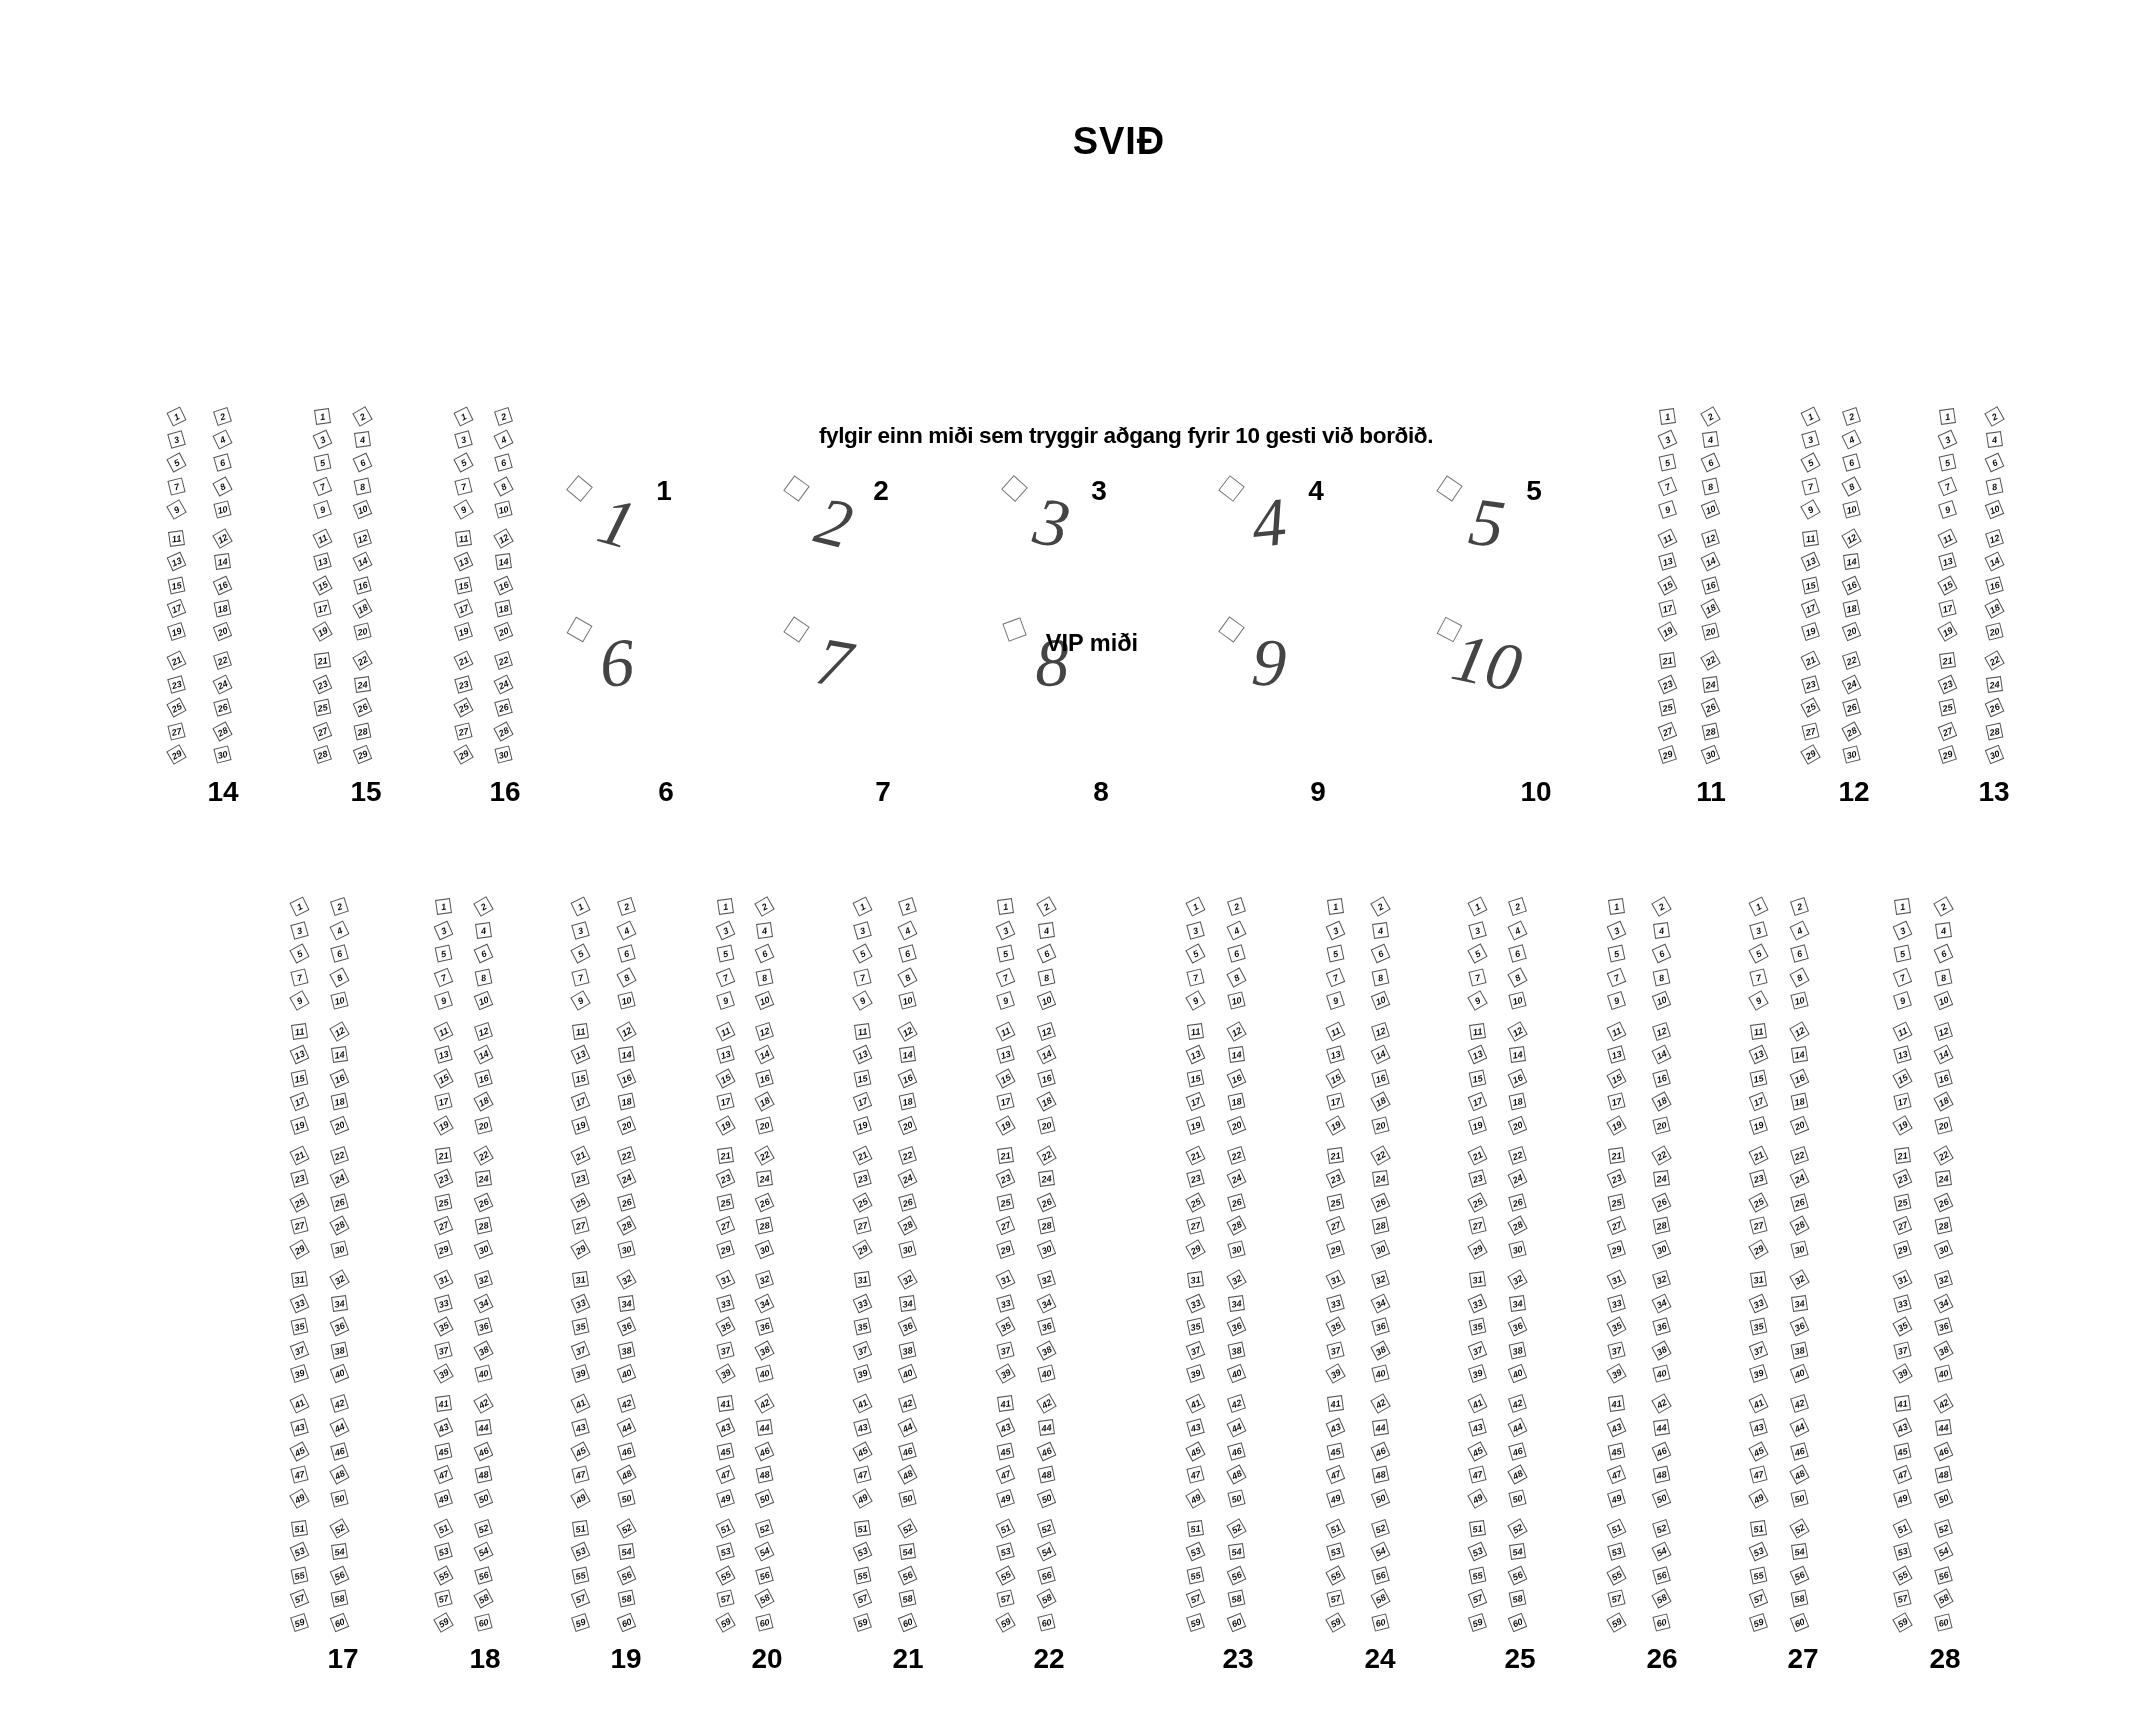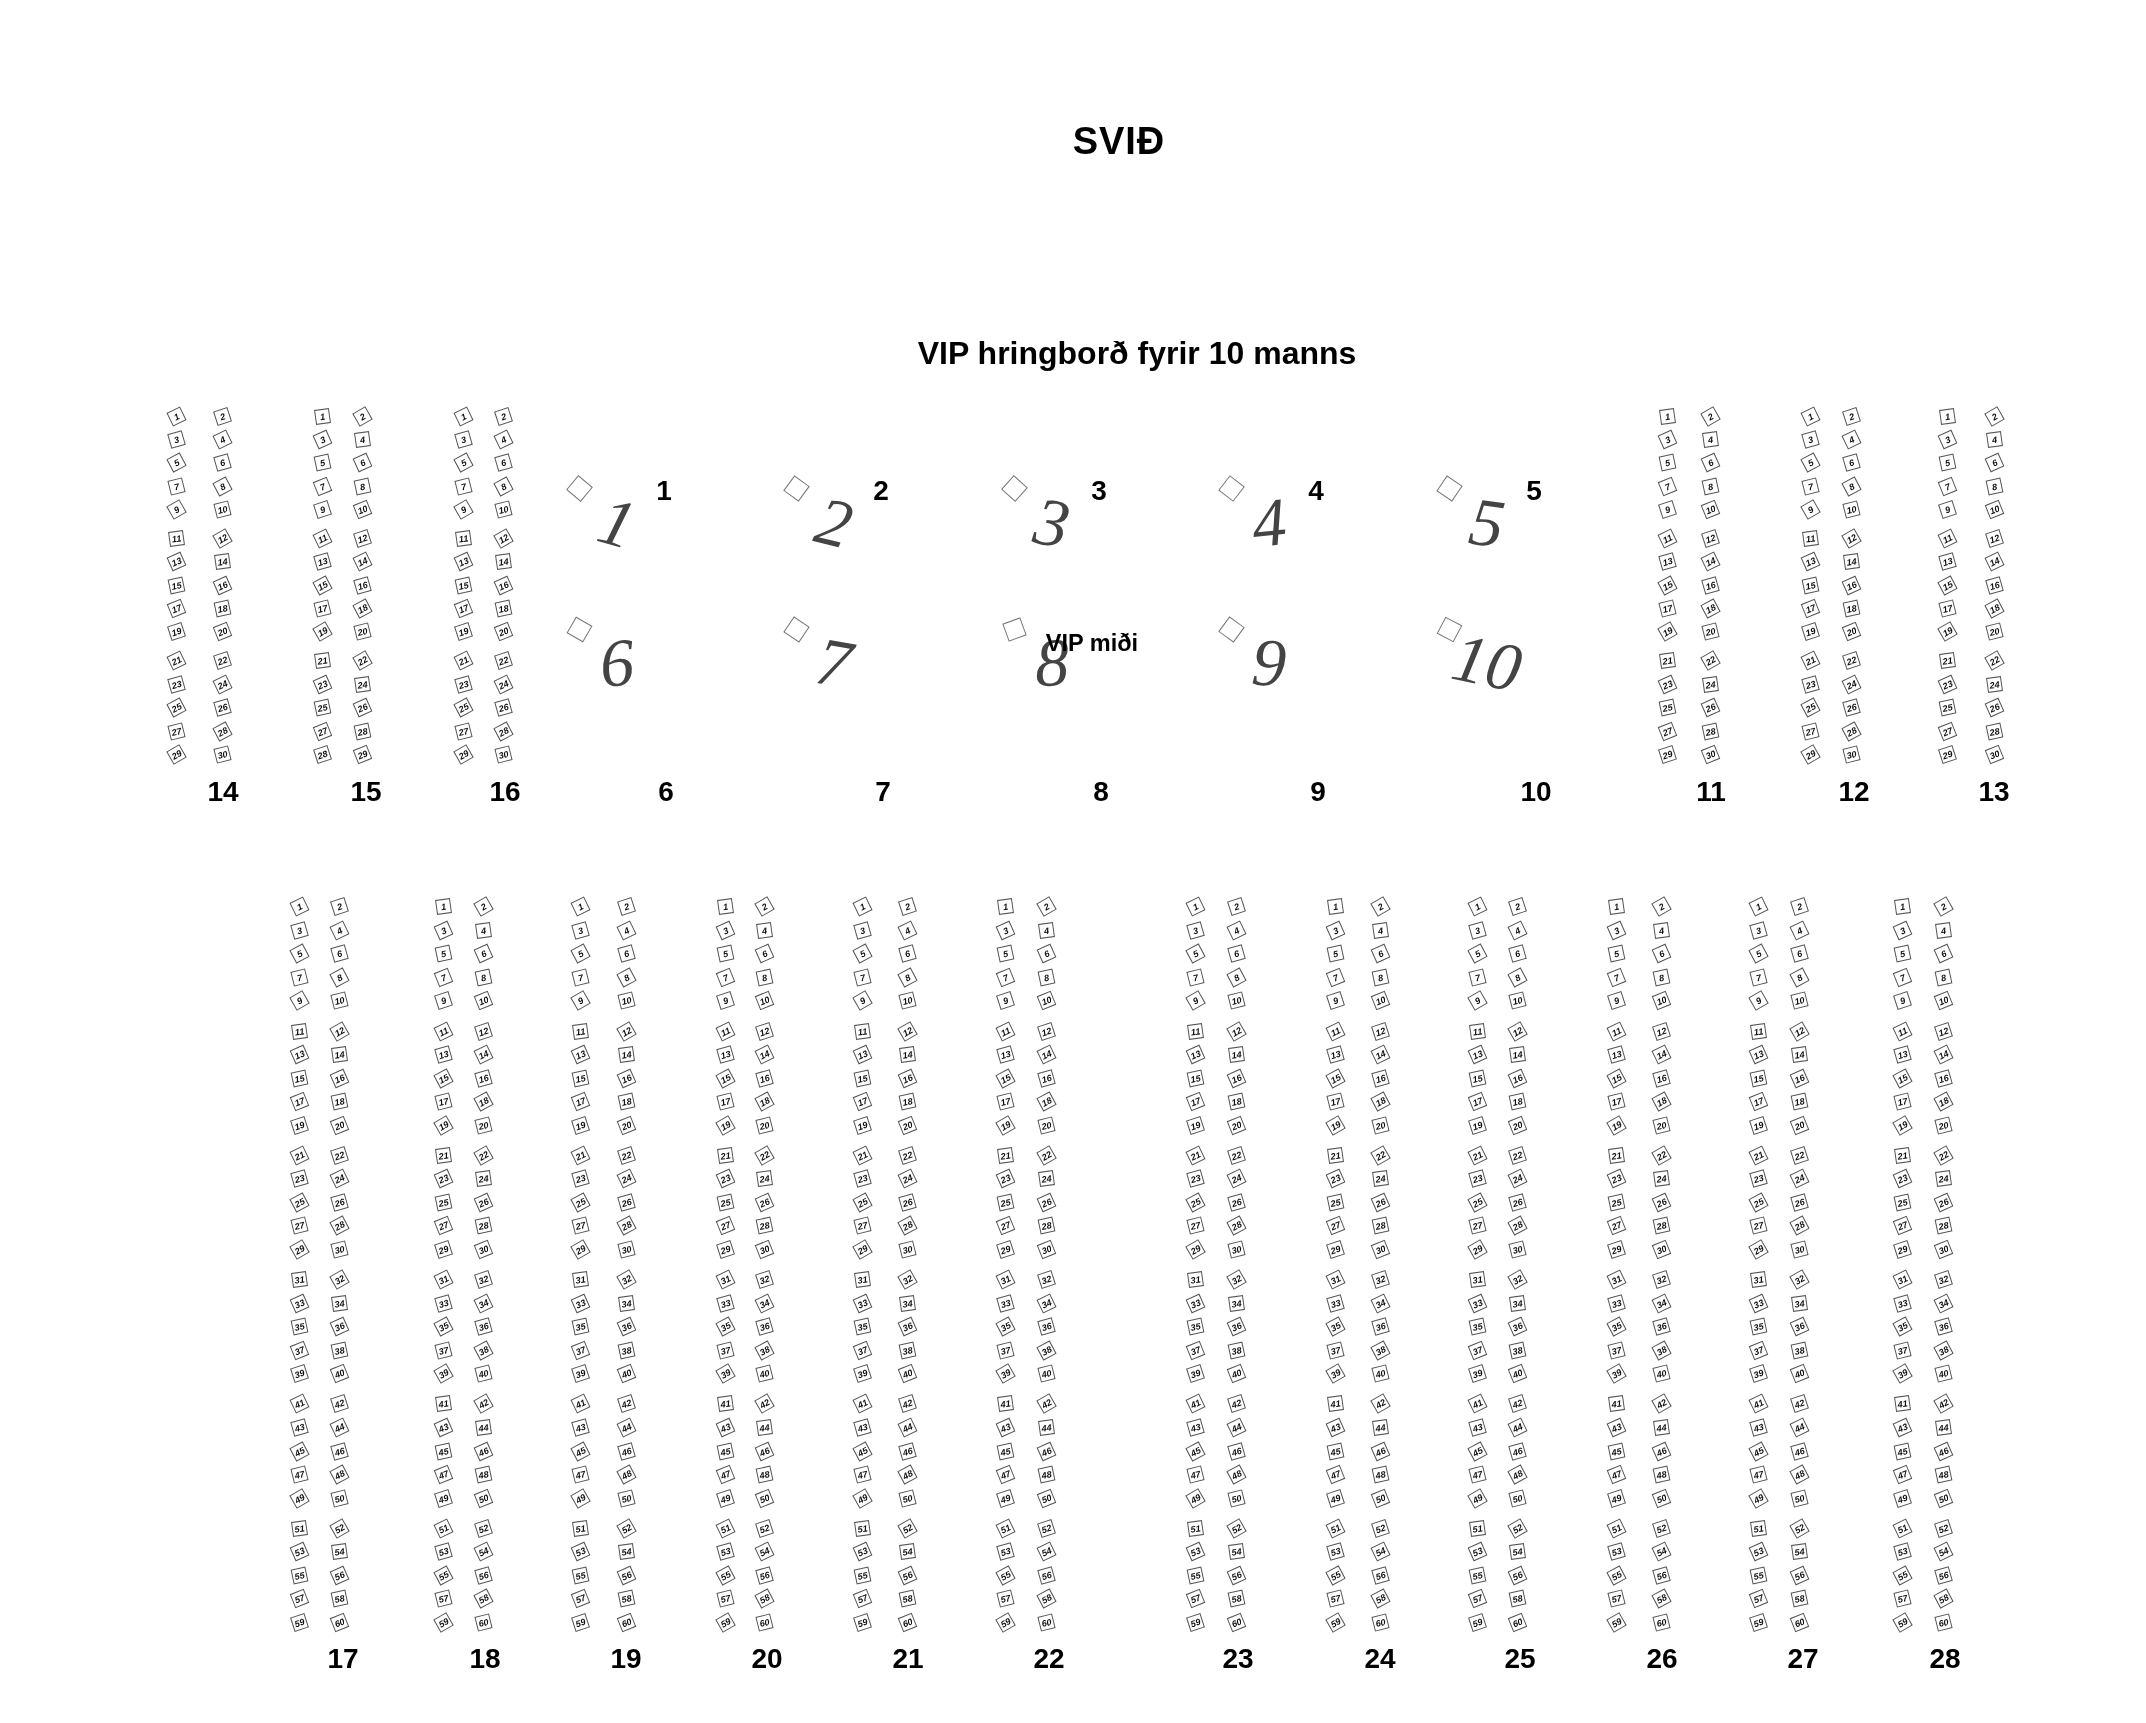--- a/index.html
+++ b/index.html
@@ -47,21 +47,21 @@
   .vip-note {
     position:absolute; transform:translate(-50%,-50%);
     font-size:23.5px; font-weight:bold; color:#000; white-space:nowrap;
   }
 </style>
 </head>
 <body>
 
 <div class="canvas">
   <div class="stage-title" style="left:1119px; top:141px;">SVIÐ</div>
-  <div class="vip-title" style="left:1137px; top:353px;">VIP hringborð fyrir 10 manns</div>
+  <div class="vip-sub" style="left:1126px; top:436px;">fylgir einn miði sem tryggir aðgang fyrir 10 gesti við borðið.</div>
   <div id="dyn">
       <div class="seat" style="left: 169px; top: 409px; transform: rotate(-26deg);">1</div>
       <div class="seat" style="left: 215px; top: 409px; transform: rotate(-18deg);">2</div>
       <div class="seat" style="left: 169px; top: 432px; transform: rotate(-16deg);">3</div>
       <div class="seat" style="left: 215px; top: 432px; transform: rotate(-26deg);">4</div>
       <div class="seat" style="left: 169px; top: 455px; transform: rotate(-28deg);">5</div>
       <div class="seat" style="left: 215px; top: 455px; transform: rotate(-16deg);">6</div>
       <div class="seat" style="left: 169px; top: 479px; transform: rotate(-14deg);">7</div>
       <div class="seat" style="left: 215px; top: 479px; transform: rotate(-28deg);">8</div>
       <div class="seat" style="left: 169px; top: 502px; transform: rotate(-30deg);">9</div>

